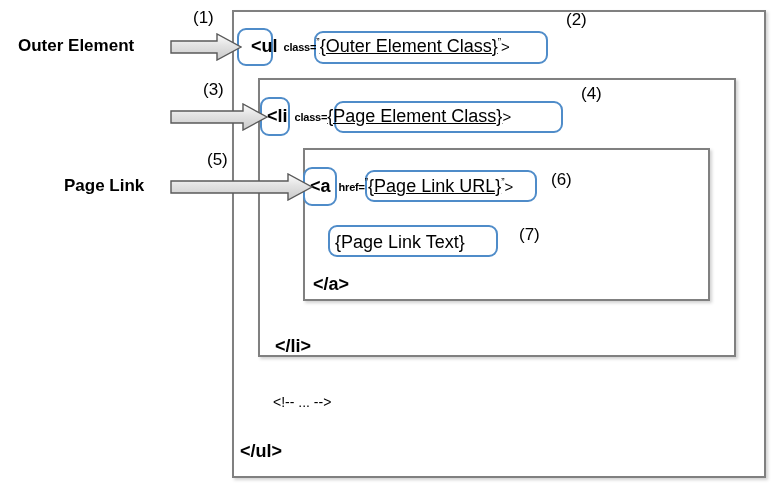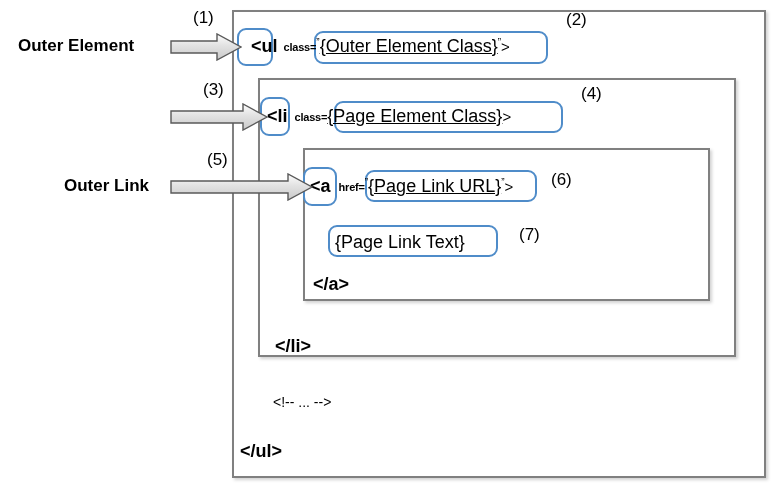--- a/index.html
+++ b/index.html
@@ -131,21 +131,21 @@
 </head>
 <body>
 
 <div id="canvas">
 
   <div class="nest-box" id="box-outer"></div>
   <div class="nest-box" id="box-inner"></div>
   <div class="nest-box" id="box-link"></div>
 
   <div class="side-label" id="label-outer">Outer Element</div>
-  <div class="side-label" id="label-link">Outer Link</div>
+  <div class="side-label" id="label-link">Page Link</div>
 
   <svg class="block-arrow" id="arrow-1" viewBox="0 0 72 28" preserveAspectRatio="none">
     <defs>
       <linearGradient id="agrad1" x1="0" y1="0" x2="0" y2="1">
         <stop offset="0%" stop-color="#fdfdfd"></stop>
         <stop offset="45%" stop-color="#e2e2e2"></stop>
         <stop offset="100%" stop-color="#c9c9c9"></stop>
       </linearGradient>
     </defs>
     <path d="M1,8 L47,8 L47,1 L71,14 L47,27 L47,20 L1,20 Z" fill="url(#agrad1)" stroke="#595959" stroke-width="1.4" stroke-linejoin="miter"></path>

